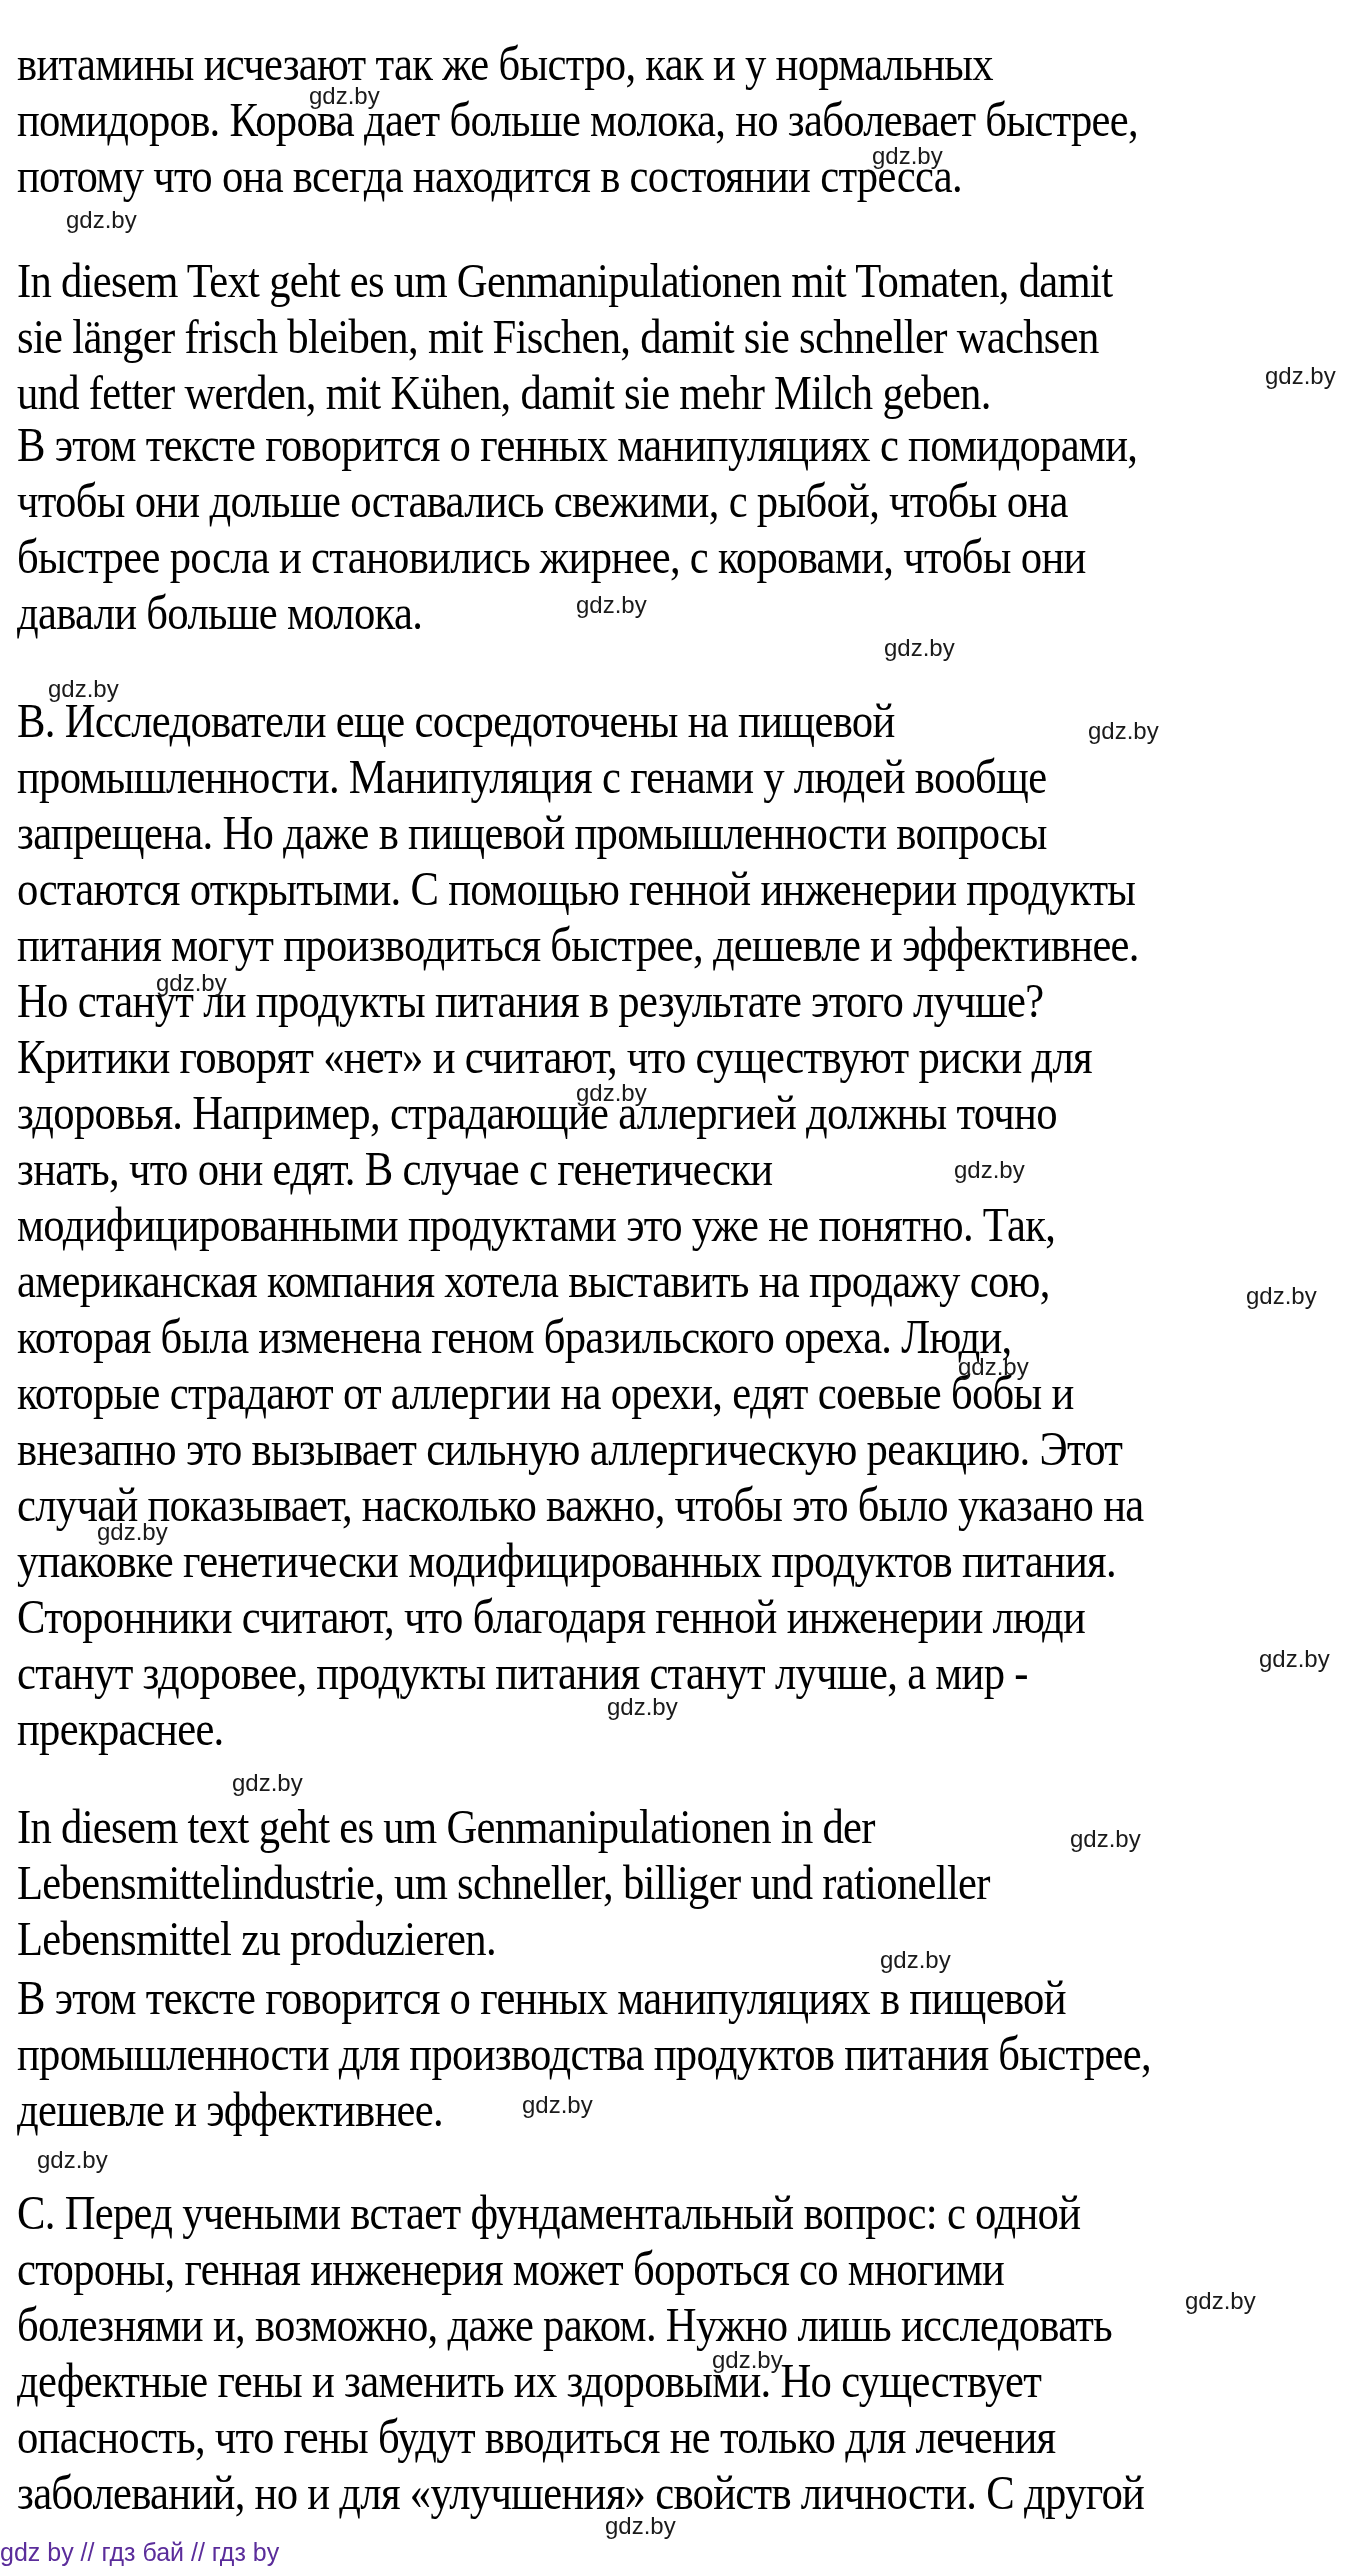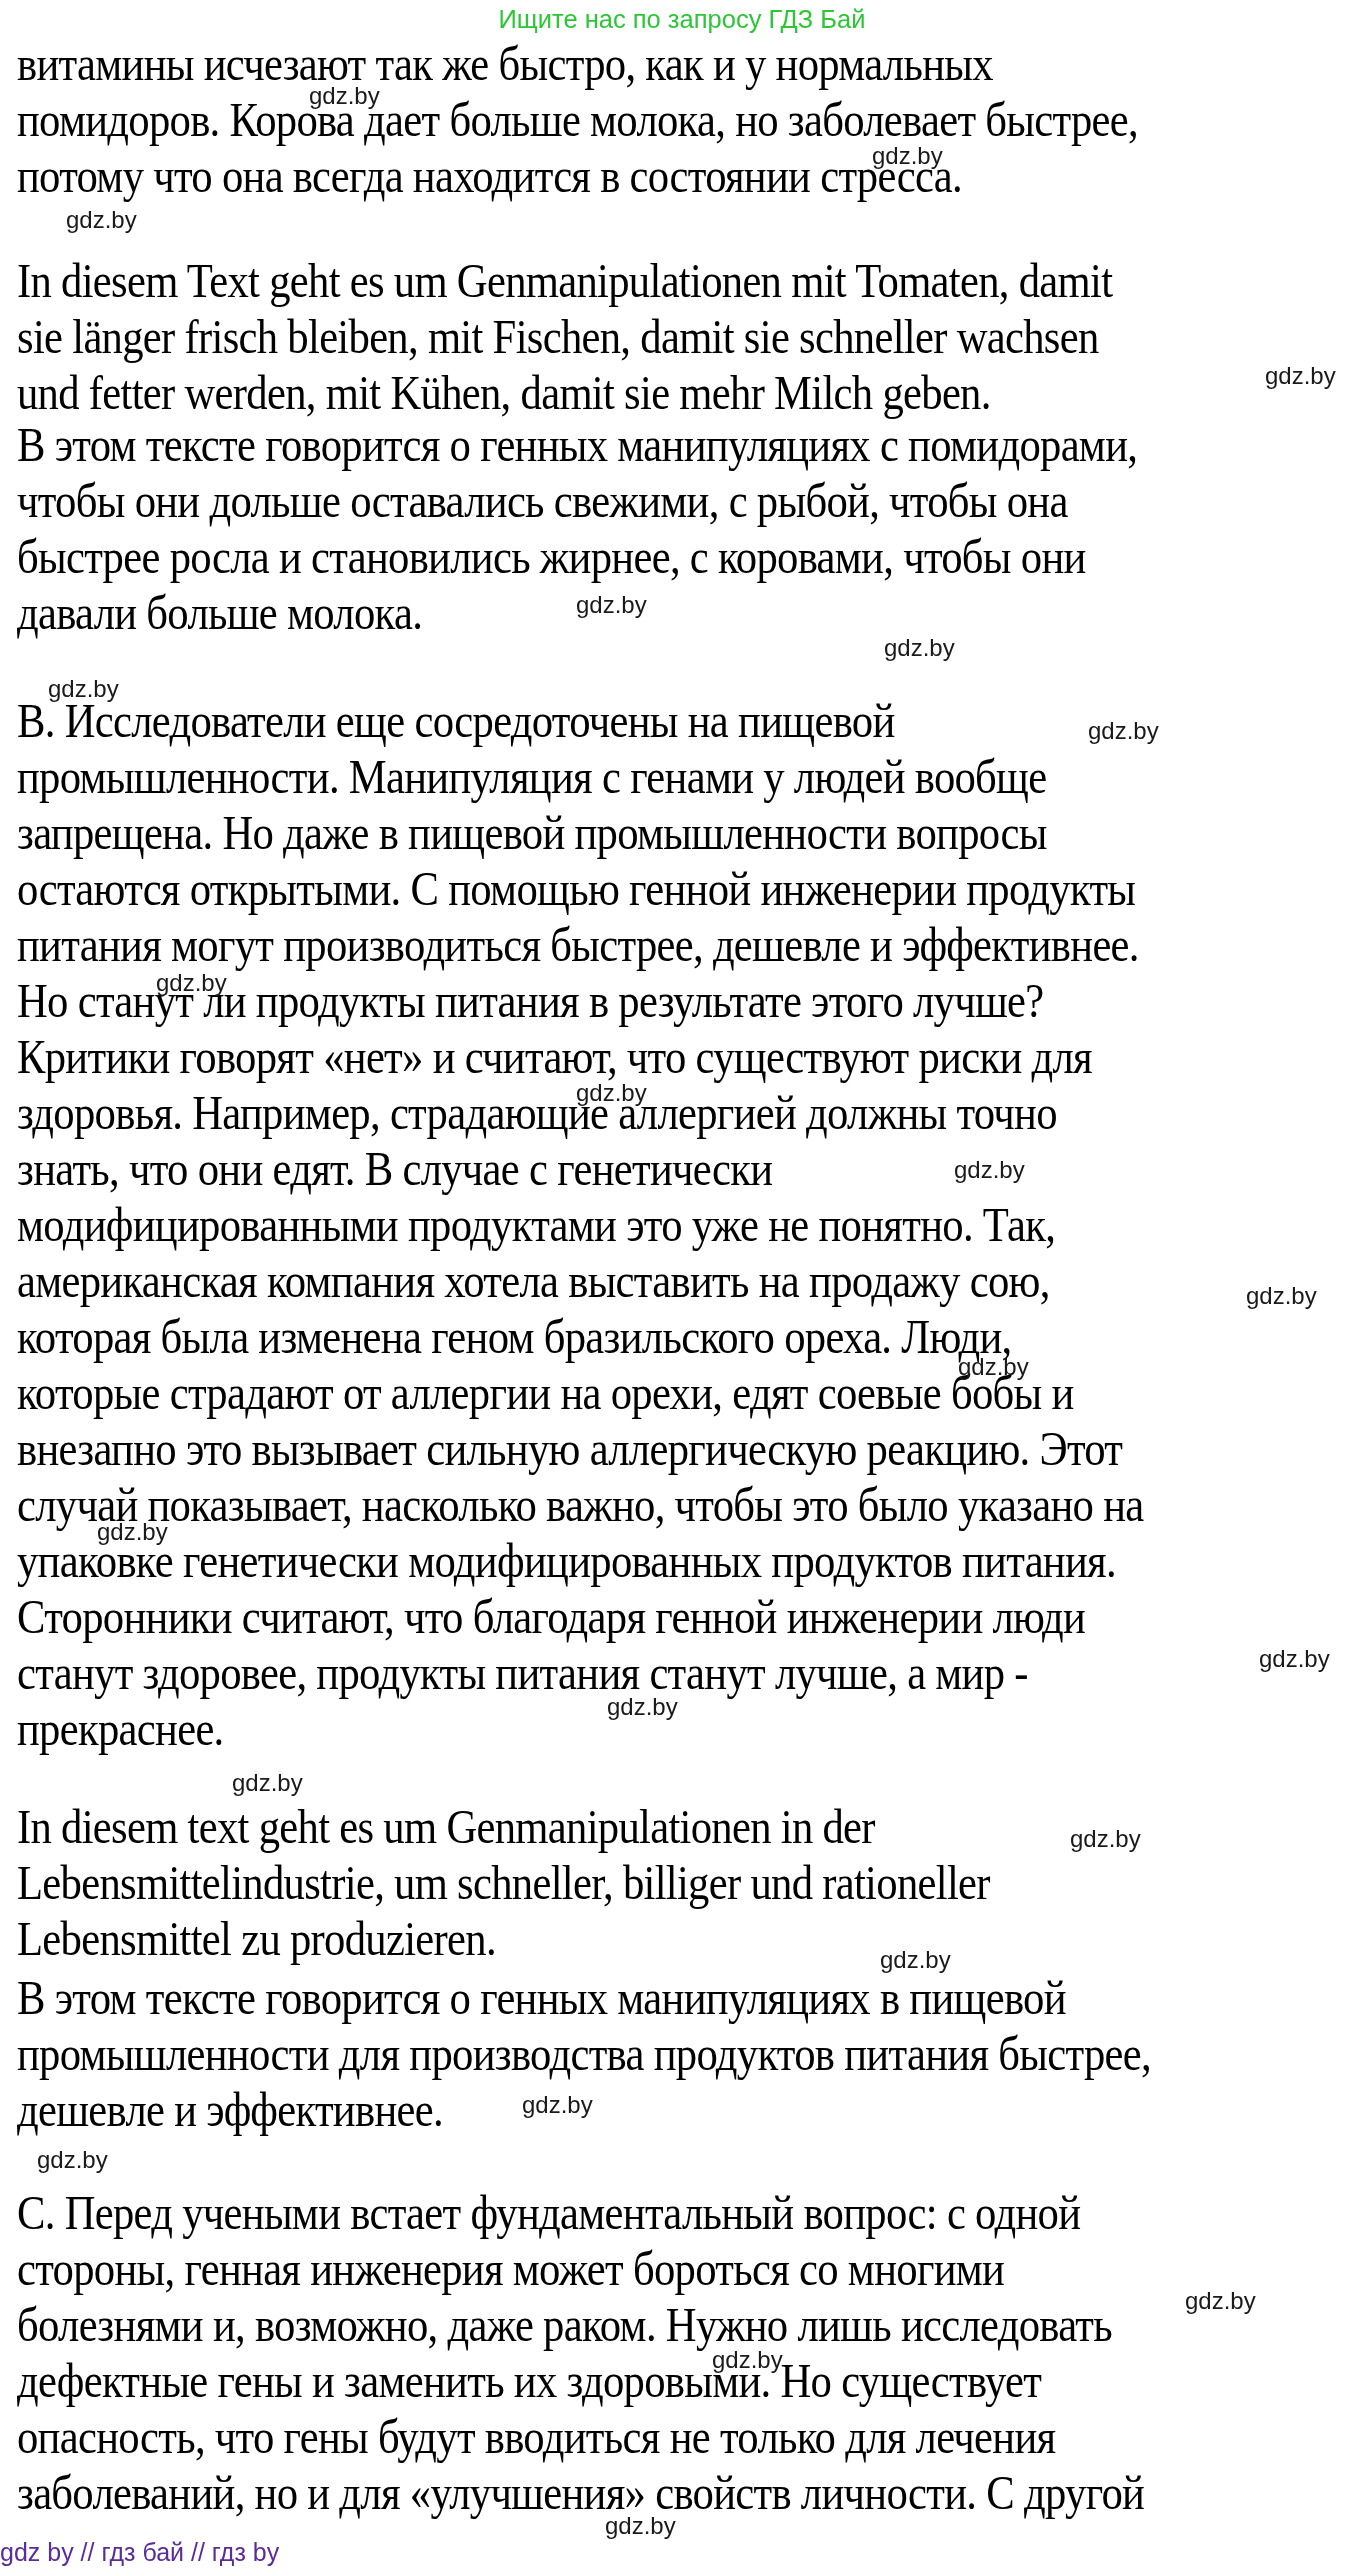--- a/index.html
+++ b/index.html
@@ -37,21 +37,20 @@
     text-align: left;
     font-family: "Liberation Sans", sans-serif;
     font-size: 25px;
     color: var(--footer-color, #5b2d9b);
   }
 </style>
 </head>
 <body>
 
 <div class="page">
-  <div class="banner">Ищите нас по запросу ГДЗ Бай</div>
 
   <main>
       <div class="para" style="top: 36px;">
         <div class="line">витамины исчезают так же быстро, как и у нормальных</div>
         <div class="line">помидоров. Корова дает больше молока, но заболевает быстрее,</div>
         <div class="line">потому что она всегда находится в состоянии стресса.</div>
       </div>
       <div class="para" style="top: 253px;">
         <div class="line">In diesem Text geht es um Genmanipulationen mit Tomaten, damit</div>
         <div class="line">sie länger frisch bleiben, mit Fischen, damit sie schneller wachsen</div>

